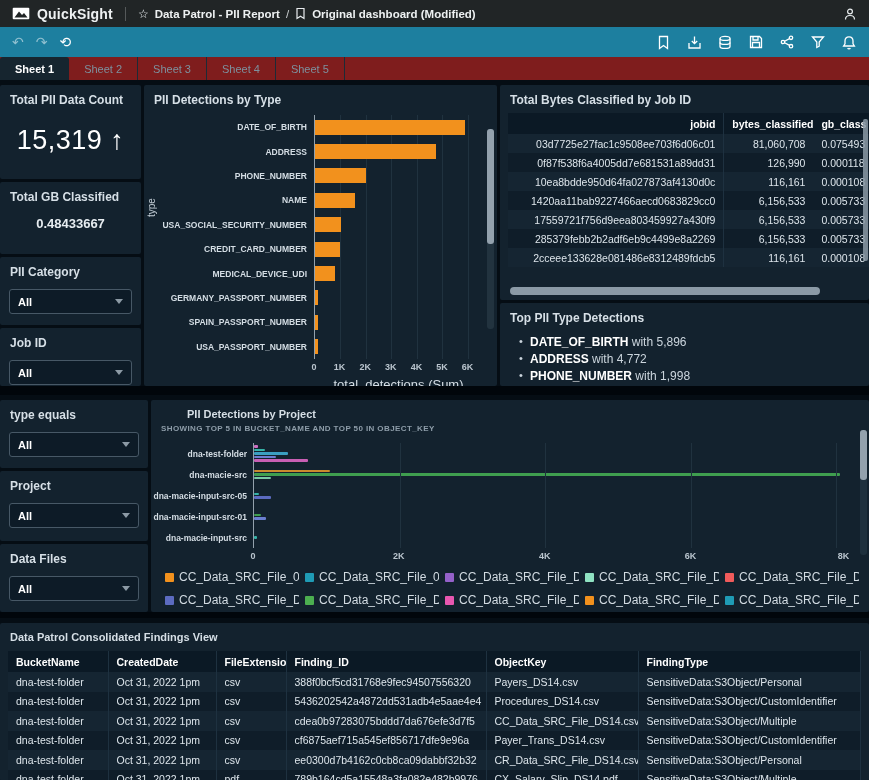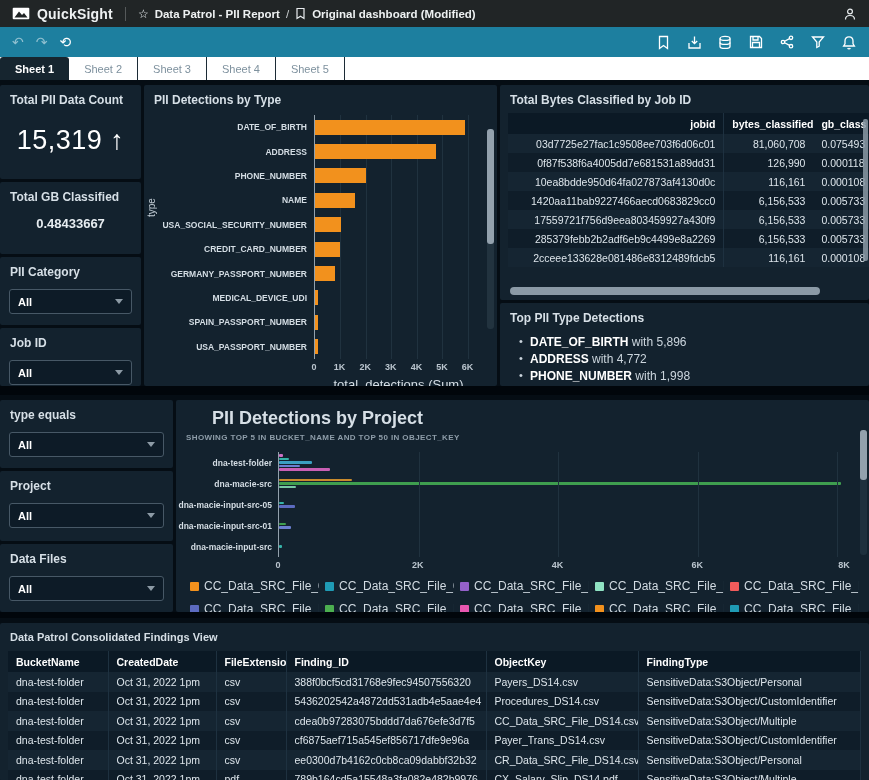--- a/index.html
+++ b/index.html
@@ -23,40 +23,40 @@
     padding:0 12px; flex:0 0 auto; }
   .hist-ic { color:#fff; font-size:14px; margin-right:12px; cursor:pointer;
     font-family:"DejaVu Sans",sans-serif; }
   .dim { opacity:.5; }
   .toolbar-right { margin-left:auto; display:flex; align-items:center; gap:15px; }
   .tool-btn { width:16px; height:16px; display:flex; align-items:center;
     justify-content:center; cursor:pointer; }
   .tool-btn svg { stroke:#fff; fill:none; stroke-width:1.3; }
 
   
-  .tabbar { height:23px; background:#ffffff; display:flex; align-items:flex-end; flex:0 0 auto; }
+  .tabbar { height:23px; background:#7f1d1d; display:flex; align-items:flex-end; flex:0 0 auto; }
   .tab { padding:0 15px; height:23px; display:flex; align-items:center; font-size:11px;
     color:#7e919e; cursor:pointer; border-right:1px solid #1c2b36; }
   .tab.active { background:#16252f; color:#fff; font-weight:700; border-right:none;
     border-radius:3px 3px 0 0; }
 
   
   .content { flex:1; background:#050d14; display:flex; flex-direction:column; }
   .sec { display:flex; gap:3px; padding-top:5px; }
   .sec1 { height:306px; }
   .sec2 { height:217px; }
   .sec3 { height:163px; display:block; }
   .sep  { height:9px; background:#01060b; }
   .sep2 { height:6px; }
   .panel { background:#13222e; border-radius:2px; position:relative; }
   .ptitle { font-size:12px; font-weight:700; color:#d6dfe6; padding:8px 10px 2px 10px; }
 
   .colA { width:141px; display:flex; flex-direction:column; gap:3px; }
   .colC { width:369px; display:flex; flex-direction:column; gap:3px; }
-  .colD { width:173px; display:flex; flex-direction:column; gap:3px; }
+  .colD { width:148px; display:flex; flex-direction:column; gap:3px; }
 
   
   .kpi1 { height:94px; } .kpi2 { height:72px; }
   .kpi-big { font-size:27px; color:#fff; text-align:center; margin-top:16px; letter-spacing:.5px; }
   .kpi-mid { font-size:13px; font-weight:700; color:#e7edf1; text-align:center; margin-top:10px; }
 
   
   .fpanel.h68 { height:68px; } .fpanel.h70 { height:70px; } .fpanel.flex1 { flex:1; }
   .dropdown { margin:8px 9px 0 9px; height:25px; background:#0d1b27;
     border:1px solid #475866; border-radius:3px; display:flex; align-items:center;
@@ -270,22 +270,22 @@
         <div class="tchart-wrap">
           <span class="ylab">type</span>
           <div class="tchart">
             <div class="tlabels" id="type-labels">
                 <div class="tlabel">DATE_OF_BIRTH</div>
                 <div class="tlabel">ADDRESS</div>
                 <div class="tlabel">PHONE_NUMBER</div>
                 <div class="tlabel">NAME</div>
                 <div class="tlabel">USA_SOCIAL_SECURITY_NUMBER</div>
                 <div class="tlabel">CREDIT_CARD_NUMBER</div>
+                <div class="tlabel">MEDICAL_DEVICE_UDI</div>
                 <div class="tlabel">GERMANY_PASSPORT_NUMBER</div>
-                <div class="tlabel">MEDICAL_DEVICE_UDI</div>
                 <div class="tlabel">SPAIN_PASSPORT_NUMBER</div>
                 <div class="tlabel">USA_PASSPORT_NUMBER</div>
               </div>
             <div class="tplot" id="type-plot">
                 <div class="vgrid" style="left: 15.1515%;"></div>
                 <div class="vgrid" style="left: 30.303%;"></div>
                 <div class="vgrid" style="left: 45.4545%;"></div>
                 <div class="vgrid" style="left: 60.6061%;"></div>
                 <div class="vgrid" style="left: 75.7576%;"></div>
                 <div class="vgrid" style="left: 90.9091%;"></div>
@@ -422,21 +422,21 @@
         <div class="panel fpanel flex1">
           <div class="ptitle">Data Files</div>
           <div class="dropdown">
             <span class="dval">All</span>
             <span class="caret"></span>
           </div>
         </div>
       </div>
 
       <div class="panel projPanel">
-        <div class="ptitle" style="font-size:18px;padding-left:36px;">PII Detections by Project</div>
+        <div class="ptitle" style="font-size:11px;padding-left:36px;">PII Detections by Project</div>
         <div class="psubtitle">SHOWING TOP 5 IN BUCKET_NAME AND TOP 50 IN OBJECT_KEY</div>
         <div class="pchart-wrap">
           <div class="pchart">
             <div class="plabels" id="proj-labels">
                 <div class="plabel">dna-test-folder</div>
                 <div class="plabel">dna-macie-src</div>
                 <div class="plabel">dna-macie-input-src-05</div>
                 <div class="plabel">dna-macie-input-src-01</div>
                 <div class="plabel">dna-macie-input-src</div>
               </div>

